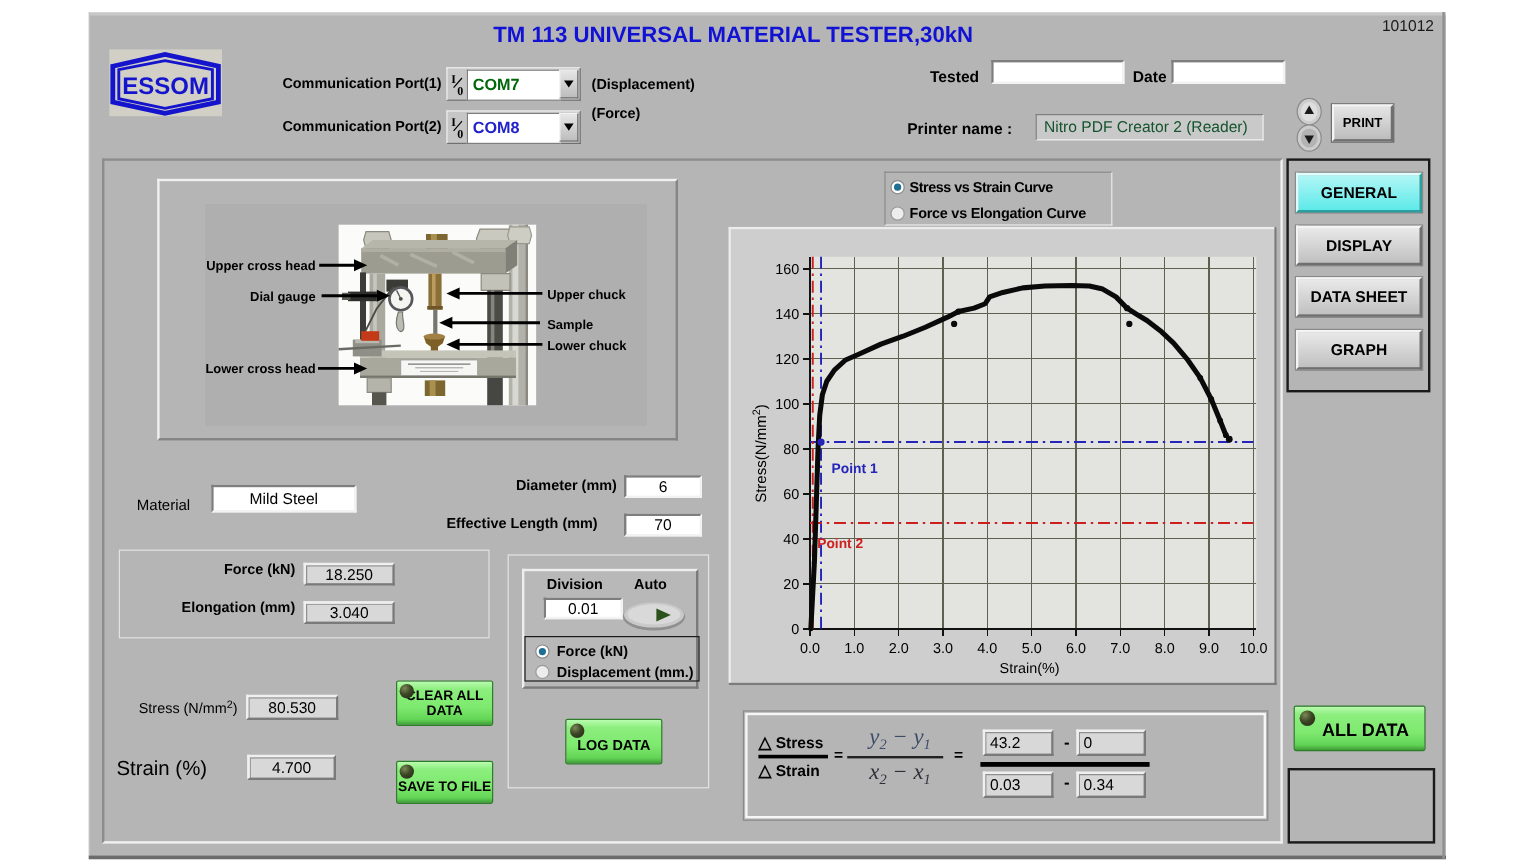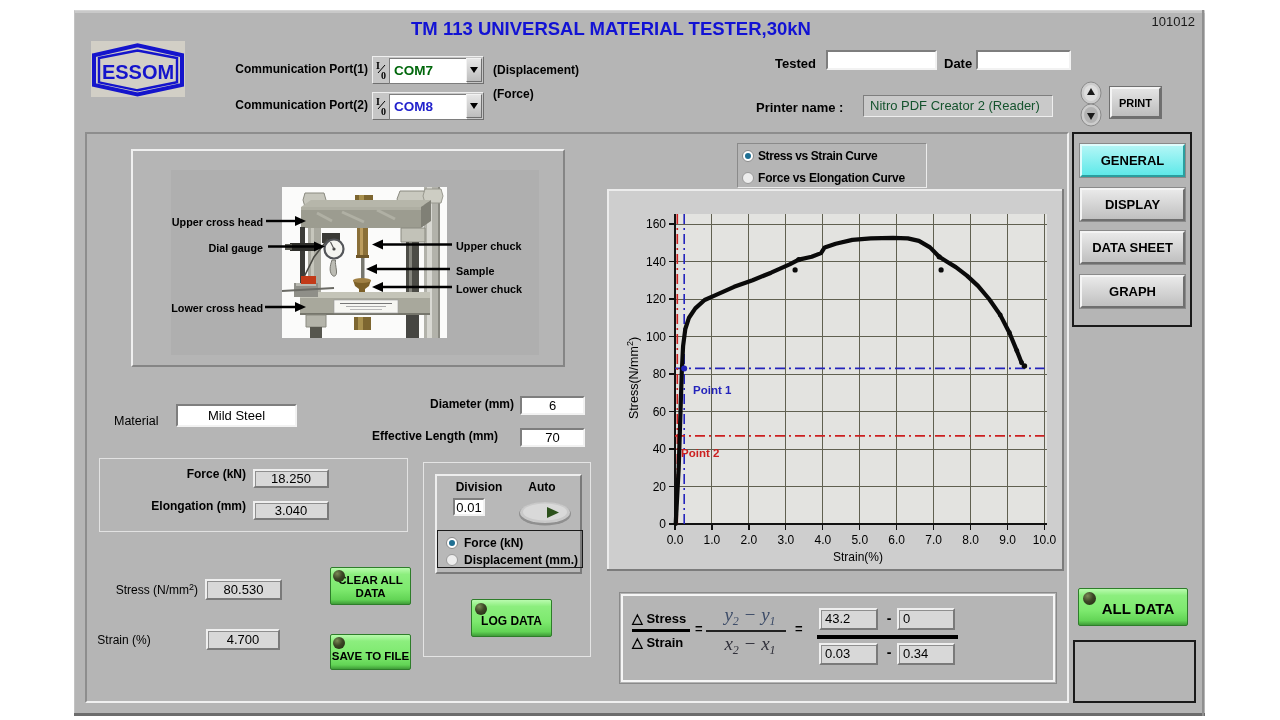--- a/index.html
+++ b/index.html
@@ -188,35 +188,35 @@
   <div class="sw ctr" style="left:520px;top:428px;width:65px;height:19px;">70</div>
 
   <div class="ab" style="left:99px;top:458px;width:309px;height:74px;border:1px solid #e2e2e2;box-sizing:border-box;"></div>
   <div class="lbl" style="left:126px;top:468px;width:120px;text-align:right;">Force (kN)</div>
   <div class="sg ctr" style="left:253px;top:469px;width:76px;height:19px;">18.250</div>
   <div class="lbl" style="left:106px;top:500px;width:140px;text-align:right;">Elongation (mm)</div>
   <div class="sg ctr" style="left:253px;top:501px;width:76px;height:19px;">3.040</div>
 
   <div class="lbl" style="left:80px;top:581px;width:118px;text-align:right;font-weight:normal;font-size:12px;">Stress (N/mm<span style="font-size:9px;vertical-align:4px;">2</span>)</div>
   <div class="sg ctr" style="left:205px;top:579px;width:77px;height:21px;">80.530</div>
-  <div class="lbl" style="left:64px;top:634px;width:120px;text-align:center;font-weight:normal;font-size:12px;">Strain (%)</div>
+  <div class="lbl" style="left:97px;top:634px;width:120px;text-align:left;font-weight:normal;font-size:17px;">Strain (%)</div>
   <div class="sg ctr" style="left:206px;top:629px;width:74px;height:21px;">4.700</div>
 
   <div class="grnbtn" style="left:330px;top:567px;width:81px;height:38px;font-size:11.5px;line-height:13px;padding-top:6px;">CLEAR ALL<br>DATA</div>
   <div class="led" style="left:333px;top:570px;"></div>
   <div class="grnbtn" style="left:330px;top:634px;width:81px;height:36px;font-size:11.5px;line-height:12px;padding-top:15px;">SAVE TO FILE</div>
   <div class="led" style="left:333px;top:637px;"></div>
   <div class="grnbtn" style="left:471px;top:599px;width:81px;height:38px;font-size:12px;padding-top:14px;">LOG DATA</div>
   <div class="led" style="left:475px;top:603px;"></div>
 
   <div class="ab" style="left:423px;top:462px;width:168px;height:195px;border:1px solid #e4e4e4;box-sizing:border-box;"></div>
   <div class="ab" style="left:435px;top:474px;width:147px;height:100px;background:#b8b8b8;border:2px solid;border-color:#eee #7a7a7a #7a7a7a #eee;box-sizing:border-box;"></div>
   <div class="lbl" style="left:447px;top:481px;width:64px;text-align:center;">Division</div>
   <div class="lbl" style="left:517px;top:481px;width:50px;text-align:center;">Auto</div>
-  <div class="sw ctr" style="left:453px;top:498px;width:32px;height:18px;text-align:center;">0.01</div>
+  <div class="sw ctr" style="left:453px;top:498px;width:66px;height:18px;text-align:center;">0.01</div>
   <svg class="ab" style="left:517px;top:500px;" width="56" height="28" viewBox="0 0 56 28">
     <ellipse cx="28" cy="14" rx="26" ry="11.5" fill="#8f8f8f"></ellipse>
     <ellipse cx="28" cy="12.5" rx="25" ry="10.5" fill="#c9c9c9"></ellipse>
     <ellipse cx="28" cy="12" rx="22" ry="8.5" fill="#d9d9d9"></ellipse>
     <polygon points="30,7 42,12.5 30,18" fill="#2c511c"></polygon>
   </svg>
 
   <div class="ab" style="left:437px;top:530px;width:146px;height:38px;border:1px solid #1a1a1a;box-sizing:border-box;"></div>
   <svg class="ab" style="left:444px;top:536px;" width="16" height="30" viewBox="0 0 16 30">
     <circle cx="8" cy="7" r="5.5" fill="#fff" stroke="#8a8a8a" stroke-width="1"></circle>

